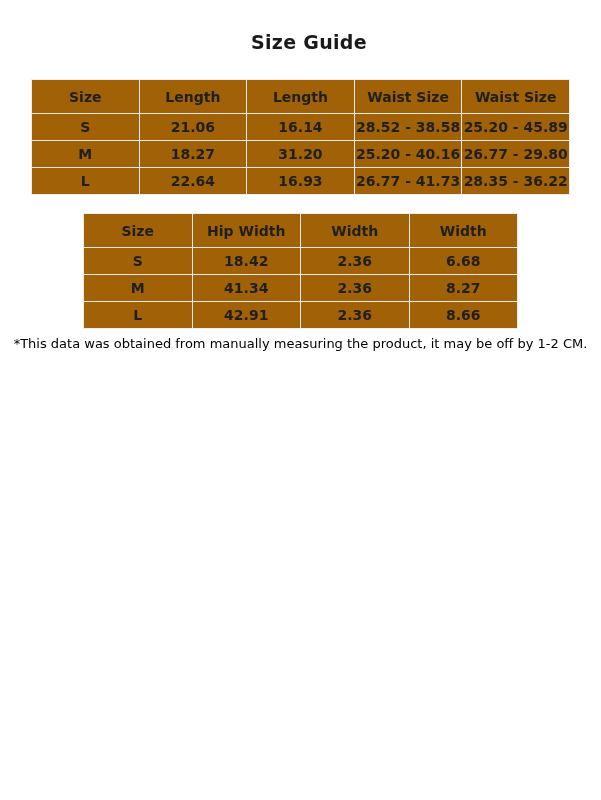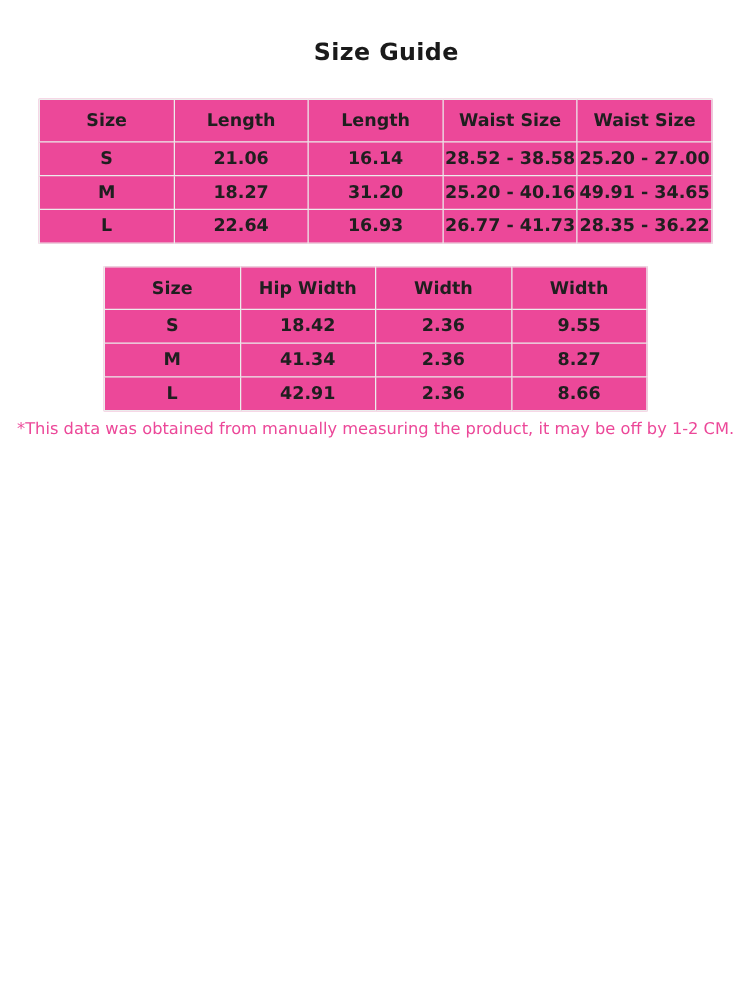--- a/index.html
+++ b/index.html
@@ -21,21 +21,21 @@
     font-weight: bold;
     color: #1a1a1a;
     letter-spacing: 0.3px;
     padding-left: 17px;
   }
   table.size-table {
     border-collapse: collapse;
     table-layout: fixed;
     margin-left: auto;
     margin-right: auto;
-    background: #ec4899;
+    background: #a16207;
   }
   table.size-table th,
   table.size-table td {
     border: 1px solid #ececec;
     text-align: center;
     vertical-align: middle;
     font-size: 14px;
     padding: 0;
     color: #1f1f1f;
     overflow: hidden;
@@ -54,21 +54,21 @@
     margin-top: 26px;
   }
   .table-secondary {
     width: 435px;
     margin-top: 18px;
   }
   .footnote {
     margin: 7px 0 0 0;
     text-align: center;
     font-size: 13px;
-    color: #ec4899;
+    color: #000000;
   }
 </style>
 </head>
 <body>
 
 <h1 class="page-title">Size Guide</h1>
 
 <table class="size-table table-primary">
     <thead>
       <tr>
@@ -78,28 +78,28 @@
         <th>Waist Size</th>
         <th>Waist Size</th>
       </tr>
     </thead>
     <tbody>
       <tr>
         <td style="font-weight: bold;">S</td>
         <td>21.06</td>
         <td>16.14</td>
         <td>28.52 - 38.58</td>
-        <td>25.20 - 27.00</td>
+        <td>25.20 - 45.89</td>
       </tr>
       <tr>
         <td style="font-weight: bold;">M</td>
         <td>18.27</td>
         <td>31.20</td>
         <td>25.20 - 40.16</td>
-        <td>49.91 - 34.65</td>
+        <td>26.77 - 29.80</td>
       </tr>
       <tr>
         <td style="font-weight: bold;">L</td>
         <td>22.64</td>
         <td>16.93</td>
         <td>26.77 - 41.73</td>
         <td>28.35 - 36.22</td>
       </tr>
     </tbody>
   </table>
@@ -111,21 +111,21 @@
         <th>Hip Width</th>
         <th>Width</th>
         <th>Width</th>
       </tr>
     </thead>
     <tbody>
       <tr>
         <td style="font-weight: bold;">S</td>
         <td>18.42</td>
         <td>2.36</td>
-        <td>9.55</td>
+        <td>6.68</td>
       </tr>
       <tr>
         <td style="font-weight: bold;">M</td>
         <td>41.34</td>
         <td>2.36</td>
         <td>8.27</td>
       </tr>
       <tr>
         <td style="font-weight: bold;">L</td>
         <td>42.91</td>

